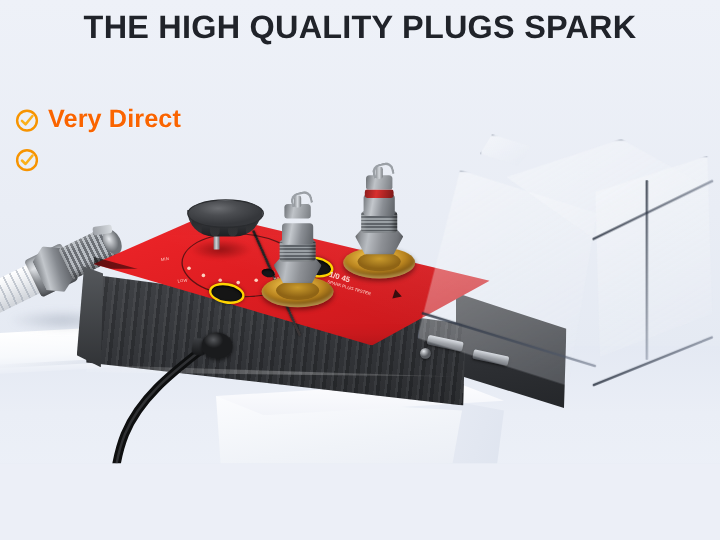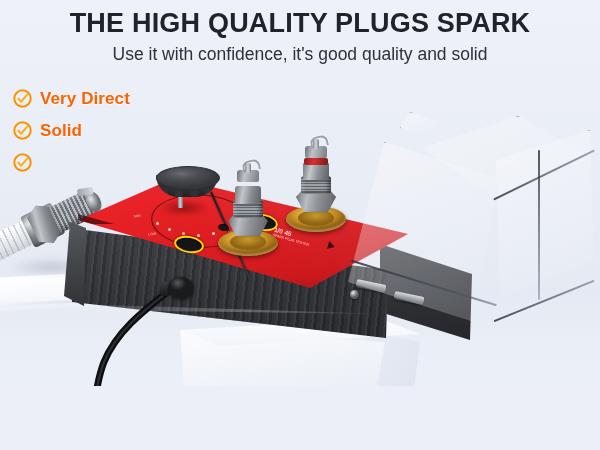--- a/index.html
+++ b/index.html
@@ -354,64 +354,54 @@
     font-size:27px;font-weight:700;letter-spacing:.2px;color:#20232a;
   }
   .subhead{
     position:absolute;left:0;top:44px;width:600px;text-align:center;
     font-size:17.5px;font-weight:400;color:#2c313a;
   }
   .bullets{position:absolute;left:12px;top:88px;width:230px;}
   .bullet{display:flex;align-items:center;margin-bottom:11px;}
   .check-ico{width:21px;height:21px;flex:0 0 21px;margin-right:7px;}
   .bullet-txt{
-    font-size:17px;font-weight:700;color:#fa6400;letter-spacing:.1px;
+    font-size:21px;font-weight:700;color:#fa6400;letter-spacing:.1px;
     text-shadow:0 1px 0 rgba(255,255,255,.55);
   }
 </style>
 </head>
 <body>
 
 <div id="scene">
 
   <div class="bg-upper"></div>
   <div class="bg-lower"></div>
   <div class="white-shelf"></div>
   <div class="shelf-edge"></div>
   <div class="floor-line"></div>
 
   <div class="headline">THE HIGH QUALITY PLUGS SPARK</div>
-  <div class="subhead">Use it with confidence, it's good quality and solid</div>
 
   <div class="bullets">
     <div class="bullet">
       <span class="check-ico">
         <svg viewBox="0 0 24 24" width="21" height="21">
           <circle cx="12" cy="12" r="9.4" fill="none" stroke="#f79400" stroke-width="2.3"></circle>
           <path d="M7.2 12.3 L10.6 15.6 L17.2 7.6" fill="none" stroke="#fbb01a" stroke-width="2.4" stroke-linecap="round" stroke-linejoin="round"></path>
         </svg>
       </span>
       <span class="bullet-txt">Very Direct</span>
     </div>
     <div class="bullet">
       <span class="check-ico">
         <svg viewBox="0 0 24 24" width="21" height="21">
           <circle cx="12" cy="12" r="9.4" fill="none" stroke="#f79400" stroke-width="2.3"></circle>
           <path d="M7.2 12.3 L10.6 15.6 L17.2 7.6" fill="none" stroke="#fbb01a" stroke-width="2.4" stroke-linecap="round" stroke-linejoin="round"></path>
         </svg>
       </span>
-      <span class="bullet-txt">Solid</span>
-    </div>
-    <div class="bullet">
-      <span class="check-ico">
-        <svg viewBox="0 0 24 24" width="21" height="21">
-          <circle cx="12" cy="12" r="9.4" fill="none" stroke="#f79400" stroke-width="2.3"></circle>
-          <path d="M7.2 12.3 L10.6 15.6 L17.2 7.6" fill="none" stroke="#fbb01a" stroke-width="2.4" stroke-linecap="round" stroke-linejoin="round"></path>
-        </svg>
-      </span>
     </div>
   </div>
 
   <div class="ip-shadow"></div>
   <div class="inset-plug">
 
     <div class="ip-ceramic"></div>
     <div class="ip-ribs"></div>
     <div class="ip-metal"></div>
     <div class="ip-hex"></div>

